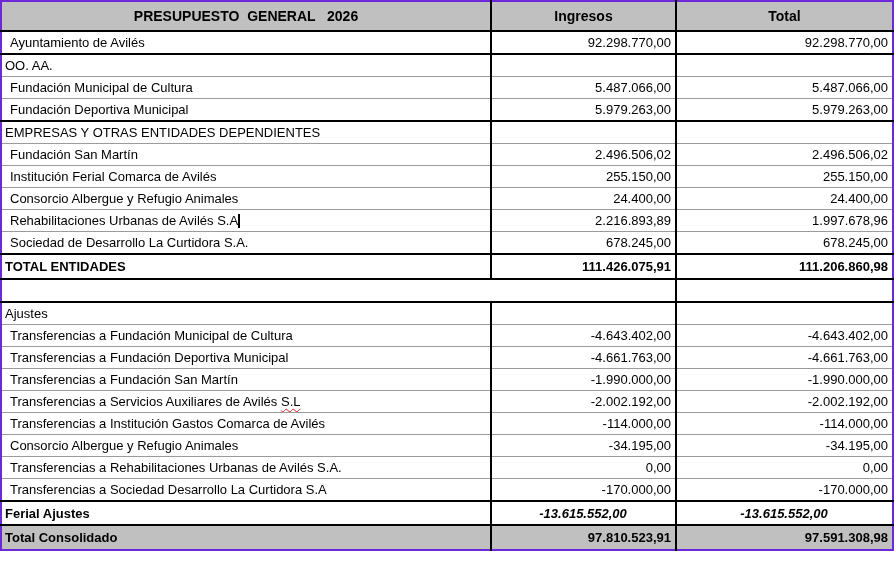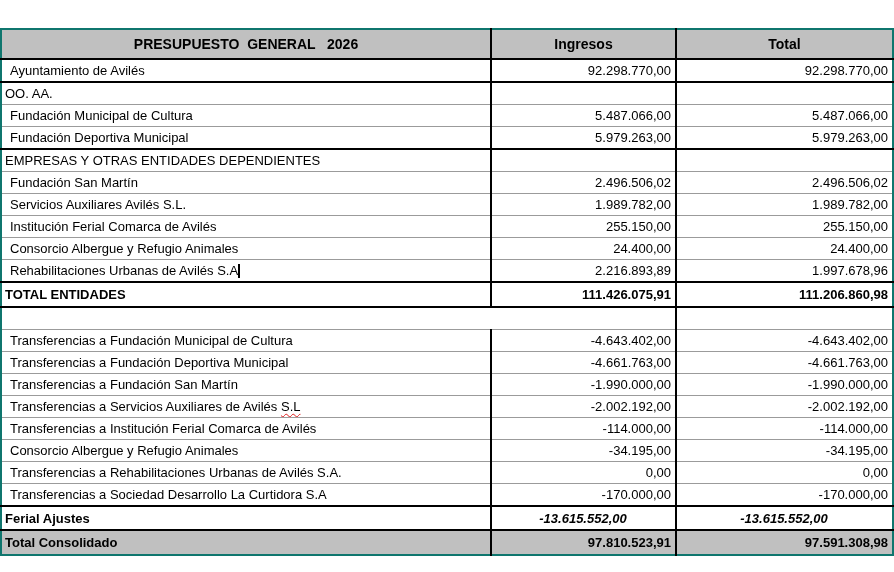--- a/index.html
+++ b/index.html
@@ -11,24 +11,23 @@
   #sheet {
     width: 894px;
     height: 572px;
     box-sizing: border-box;
     overflow: hidden;
   }
   table.budget {
     border-collapse: collapse;
     table-layout: fixed;
     width: 892px;
-    border: 2px solid #0f766e;
+    border: 2px solid #6d28d9;
     font-size: 13px;
     color: #000;
-    margin-top: 28px;
   }
   col.c-label  { width: 490px; }
   col.c-ing    { width: 185px; }
   col.c-gas    { width: 217px; }
 
   td, th {
     overflow: hidden;
     white-space: nowrap;
     padding: 1px 3px;
     height: 19px;
@@ -127,48 +126,53 @@
           <td class="label">EMPRESAS Y OTRAS ENTIDADES DEPENDIENTES</td>
           <td class="val vsep"></td>
           <td class="val vsep"></td>
         </tr>
         <tr class="row-plain">
           <td class="label">Fundación San Martín</td>
           <td class="val vsep">2.496.506,02</td>
           <td class="val vsep">2.496.506,02</td>
         </tr>
         <tr class="row-plain">
-          <td class="label">Servicios Auxiliares Avilés S.L.</td>
-          <td class="val vsep">1.989.782,00</td>
-          <td class="val vsep">1.989.782,00</td>
-        </tr>
-        <tr class="row-plain">
           <td class="label">Institución Ferial Comarca de Avilés</td>
           <td class="val vsep">255.150,00</td>
           <td class="val vsep">255.150,00</td>
         </tr>
         <tr class="row-plain">
           <td class="label">Consorcio Albergue y Refugio Animales</td>
           <td class="val vsep">24.400,00</td>
           <td class="val vsep">24.400,00</td>
         </tr>
         <tr class="row-plain">
           <td class="label">Rehabilitaciones Urbanas de Avilés S.A<span class="text-cursor"></span></td>
           <td class="val vsep">2.216.893,89</td>
           <td class="val vsep">1.997.678,96</td>
+        </tr>
+        <tr class="row-plain">
+          <td class="label">Sociedad de Desarrollo La Curtidora S.A.</td>
+          <td class="val vsep">678.245,00</td>
+          <td class="val vsep">678.245,00</td>
         </tr>
         <tr class="row-total thick-top">
           <td class="label">TOTAL ENTIDADES</td>
           <td class="val vsep">111.426.075,91</td>
           <td class="val vsep">111.206.860,98</td>
         </tr>
         <tr class="row-spacer thick-top">
           <td class="label" colspan="2"></td>
           <td class="val vsep"></td>
         </tr>
+        <tr class="row-section thick-top">
+          <td class="label">Ajustes</td>
+          <td class="val vsep"></td>
+          <td class="val vsep"></td>
+        </tr>
         <tr class="row-plain">
           <td class="label">Transferencias a Fundación Municipal de Cultura</td>
           <td class="val vsep">-4.643.402,00</td>
           <td class="val vsep">-4.643.402,00</td>
         </tr>
         <tr class="row-plain">
           <td class="label">Transferencias a Fundación Deportiva Municipal</td>
           <td class="val vsep">-4.661.763,00</td>
           <td class="val vsep">-4.661.763,00</td>
         </tr>
@@ -176,21 +180,21 @@
           <td class="label">Transferencias a Fundación San Martín</td>
           <td class="val vsep">-1.990.000,00</td>
           <td class="val vsep">-1.990.000,00</td>
         </tr>
         <tr class="row-plain">
           <td class="label">Transferencias a Servicios Auxiliares de Avilés <span class="misspell">S.L</span></td>
           <td class="val vsep">-2.002.192,00</td>
           <td class="val vsep">-2.002.192,00</td>
         </tr>
         <tr class="row-plain">
-          <td class="label">Transferencias a Institución Ferial Comarca de Avilés</td>
+          <td class="label">Transferencias a Institución Gastos Comarca de Avilés</td>
           <td class="val vsep">-114.000,00</td>
           <td class="val vsep">-114.000,00</td>
         </tr>
         <tr class="row-plain">
           <td class="label">Consorcio Albergue y Refugio Animales</td>
           <td class="val vsep">-34.195,00</td>
           <td class="val vsep">-34.195,00</td>
         </tr>
         <tr class="row-plain">
           <td class="label">Transferencias a Rehabilitaciones Urbanas de Avilés S.A.</td>

